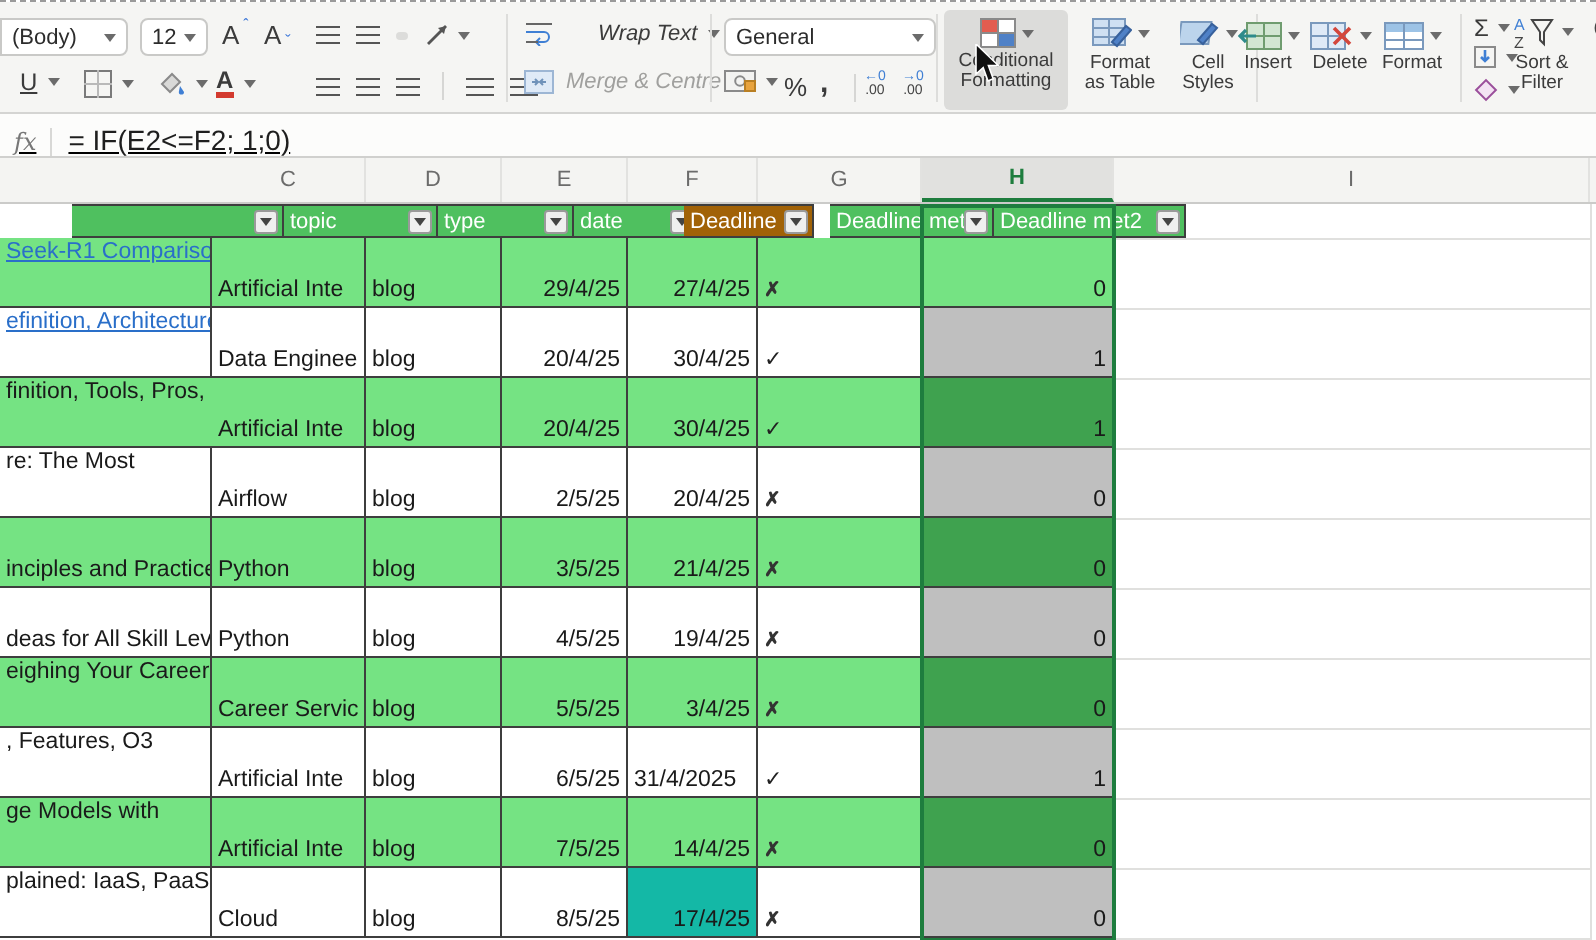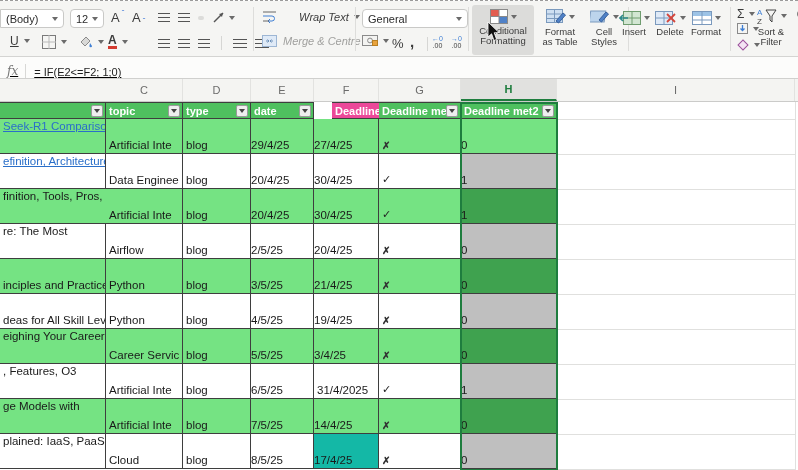--- a/index.html
+++ b/index.html
@@ -31,54 +31,54 @@
   .decbtn { font-size:7px; line-height:7px; color:#444; text-align:center; }
   .comma { font-size:15px; font-weight:bold; line-height:10px; }
   .pct { font-size:13px; }
 
   
   #fbar { position:absolute; left:0; top:56px; width:798px; height:22px; background:#fcfcfb;
           border-bottom:1px solid #d0d0ce; display:flex; align-items:flex-end;text-decoration:underline; }
   #fx { font-family:"DejaVu Serif", serif; font-style:italic; color:#777; font-size:12px;
         padding:0 7px; }
   #fbar .fsep { width:1px; height:14px; background:#d8d8d6; margin-right:8px; }
-  #formula-text { font-size:11px; color:#1e1e1e; }
+  #formula-text { font-size:14px; color:#1e1e1e; }
 
   
   #colstrip { position:absolute; left:0; top:78px; width:798px; height:23px;
               background:#f4f4f2; border-bottom:1px solid #cbcbc9; }
   .colcell { position:absolute; top:0; height:22px; display:flex; align-items:center;
              justify-content:center; font-size:11px; color:#6b6b6b;
              border-right:1px solid #e2e2e0; }
   .colcell.sel { background:#e1e1df; color:#1e7d3e; font-weight:bold;
                  border-bottom:2px solid #1e7d3e; }
 
   
   #grid { position:absolute; left:0; top:101px; width:798px; height:369px; background:#fff;
           overflow:hidden; }
   .gl-h { position:absolute; left:557px; width:238px; height:1px; background:#e0e0de; }
   .gl-v { position:absolute; top:0; width:1px; height:369px; background:#e0e0de; }
   .hrow { position:absolute; left:0; top:0; height:17px; }
-  .hcell { position:absolute; top:0; height:17px; color:#fff; font-weight:bold; font-size:11px;
+  .hcell { position:absolute; top:0; height:17px; color:#fff; font-weight:normal; font-size:11px;
            line-height:16px; padding-left:3px; border-right:1px solid #3e3e3e;
            border-top:1px solid #3e3e3e; border-bottom:1px solid #3e3e3e;
-           overflow:hidden; white-space:nowrap; }
+           overflow:hidden; white-space:nowrap;margin-left:36px; }
   .filterbtn { position:absolute; right:2px; top:2px; width:12px; height:12px;
                background:#efefef; border:1px solid #9a9a9a; border-radius:2px;
                display:flex; align-items:center; justify-content:center; }
   .filterbtn .tri { width:0; height:0; border-left:3px solid transparent;
                     border-right:3px solid transparent; border-top:4px solid #444; }
   .trow { position:absolute; left:0; }
   .tcell { position:absolute; top:0; height:100%; font-size:11.5px; color:#1a1a1a;
            border-right:1px solid #3e3e3e; border-bottom:1px solid #3e3e3e;
            overflow:hidden; white-space:nowrap; display:flex; }
   .tcell.vbottom { align-items:flex-end; padding-bottom:2px; }
   .tcell.vtop { align-items:flex-start; padding-top:1px; }
   .al { justify-content:flex-start; padding-left:3px; }
-  .ar { padding-right:15px; }
+  .ar { justify-content:flex-end; padding-right:3px; }
   .linktext { color:#2a6fc9; text-decoration:underline; }
   .markx { font-weight:bold; font-size:10px; color:#333; }
   .markv { font-size:11px; color:#222; }
   #selbox { position:absolute; pointer-events:none; border:2px solid #1e7d3e; }
 
   
   #cursor { position:absolute; left:487px; top:21px; width:14px; height:20px; z-index:50; }
 
   svg { display:block; }
 </style>
@@ -378,21 +378,21 @@
           </div></div>
         <div class="hcell" style="left: 106px; width: 77px; background: rgb(79, 192, 95);"><span>topic</span><div class="filterbtn">
             <span class="tri"></span>
           </div></div>
         <div class="hcell" style="left: 183px; width: 68px; background: rgb(79, 192, 95);"><span>type</span><div class="filterbtn">
             <span class="tri"></span>
           </div></div>
         <div class="hcell" style="left: 251px; width: 63px; background: rgb(79, 192, 95);"><span>date</span><div class="filterbtn">
             <span class="tri"></span>
           </div></div>
-        <div class="hcell" style="left: 332px; width: 65px; background: #ec4899;"><span>Deadline</span><div class="filterbtn">
+        <div class="hcell" style="left: 306px; width: 65px; background: #a16207;"><span>Deadline</span><div class="filterbtn">
             <span class="tri"></span>
           </div></div>
         <div class="hcell" style="left: 379px; width: 82px; background: rgb(79, 192, 95);"><span>Deadline met</span><div class="filterbtn">
             <span class="tri"></span>
           </div></div>
         <div class="hcell" style="left: 461px; width: 96px; background: rgb(79, 192, 95);"><span>Deadline met2</span><div class="filterbtn">
             <span class="tri"></span>
           </div></div>
       </div>
       <div class="trow" style="top: 17px; height: 35px;">

